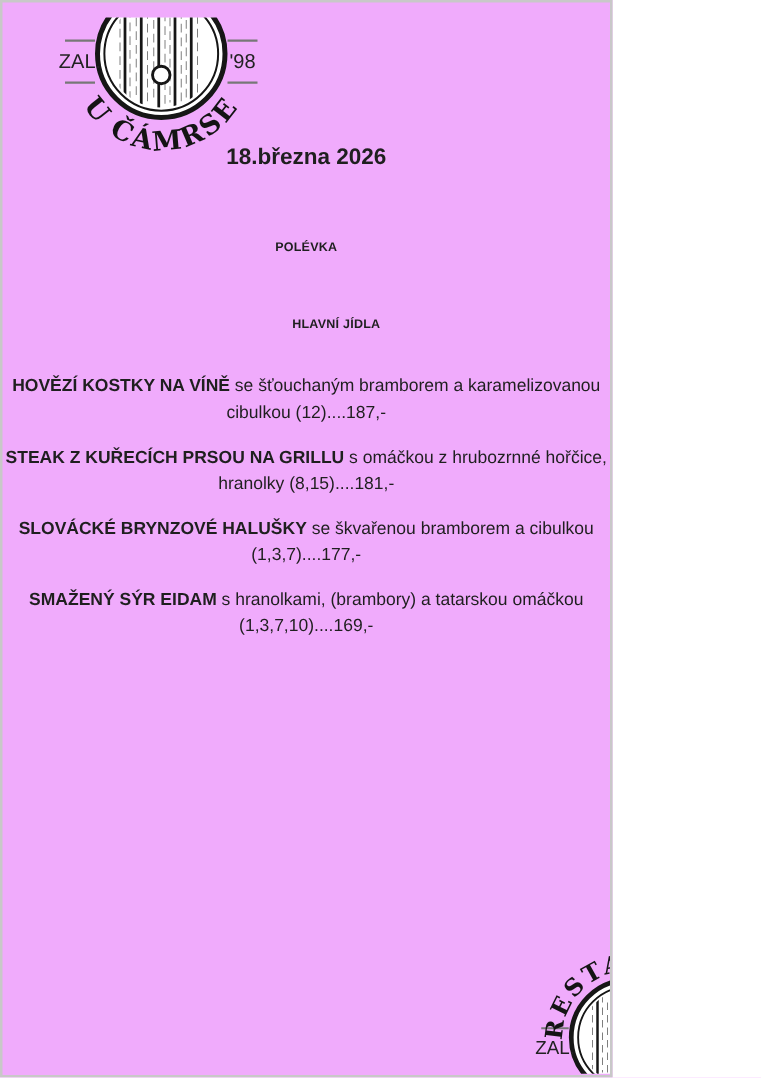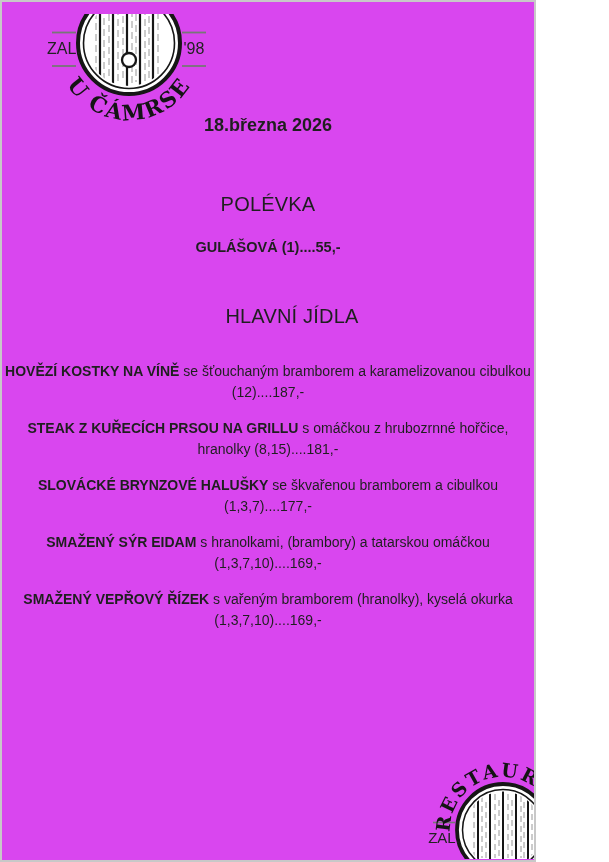--- a/index.html
+++ b/index.html
@@ -1,22 +1,22 @@
 <!DOCTYPE html>
 <html><head>
 <meta charset="utf-8">
 <style>
   html,body { margin:0; padding:0; background:#fff; }
   .page {
     position: relative;
-    width: 536px;
+    width: 490px;
     height: 862px;
     box-sizing: border-box;
     border: 2px solid #c8c8c8;
-    background: #d946ef;
+    background: #f0abfc;
     overflow: hidden;
     font-family: "Liberation Sans", sans-serif;
     color: #1f1f1f;
     text-align: center;
   }
   .logo { position: absolute; }
   .logo-top { left: 38px; top: 6px; }
   .logo-bottom { left: 423px; top: 748px; }
   .arc-text { font-family: "DejaVu Serif", serif; font-weight: 700; fill: #141414; }
   .arc-text-top { font-size: 21.5px; letter-spacing: 2px; }
@@ -31,22 +31,22 @@
     line-height: 1.16;
     letter-spacing: 0.2px;
   }
   .menu-date {
     margin-top: 3px;
     font-size: 18px;
     font-weight: 700;
   }
   .section-heading {
     margin: 0;
-    font-size: 20px;
-    font-weight: 400;
+    font-size: 10px;
+    font-weight: 700;
     letter-spacing: 0.2px;
   }
   .soup-heading { margin-top: 57px; }
   .soup-item {
     margin: 23px 0 0 0;
     font-size: 14.5px;
     font-weight: 700;
   }
   .mains-heading { margin-top: 50px; margin-left: 48px; }
   .items { margin-top: 33px; }
@@ -156,26 +156,24 @@
     <path id="bl-arc" d="M 450 828 A 53 53 0 0 1 556 828" fill="none"></path>
     <text class="arc-text arc-text-bottom">
       <textPath href="#bl-arc" startOffset="50%" text-anchor="middle">RESTAURACE</textPath>
     </text>
   </svg>
 
   <main class="menu">
     <div class="menu-date">18.března 2026</div>
 
     <h2 class="section-heading soup-heading">POLÉVKA</h2>
-    <p class="soup-item">GULÁŠOVÁ (1)....55,-</p>
 
     <h2 class="section-heading mains-heading">HLAVNÍ JÍDLA</h2>
 
     <div class="items">
       <p class="menu-item"><strong>HOVĚZÍ KOSTKY NA VÍNĚ</strong><span> se šťouchaným bramborem a karamelizovanou cibulkou (12)....187,-</span></p>
       <p class="menu-item"><strong>STEAK Z KUŘECÍCH PRSOU NA GRILLU</strong><span> s omáčkou z hrubozrnné hořčice, hranolky (8,15)....181,-</span></p>
       <p class="menu-item"><strong>SLOVÁCKÉ BRYNZOVÉ HALUŠKY</strong><span> se škvařenou bramborem a cibulkou (1,3,7)....177,-</span></p>
       <p class="menu-item"><strong>SMAŽENÝ SÝR EIDAM</strong><span> s hranolkami, (brambory) a tatarskou omáčkou (1,3,7,10)....169,-</span></p>
-      <p class="menu-item"><strong>SMAŽENÝ VEPŘOVÝ ŘÍZEK</strong><span> s vařeným bramborem (hranolky), kyselá okurka (1,3,7,10)....169,-</span></p>
     </div>
   </main>
 
 </div>
 
 </body></html>

